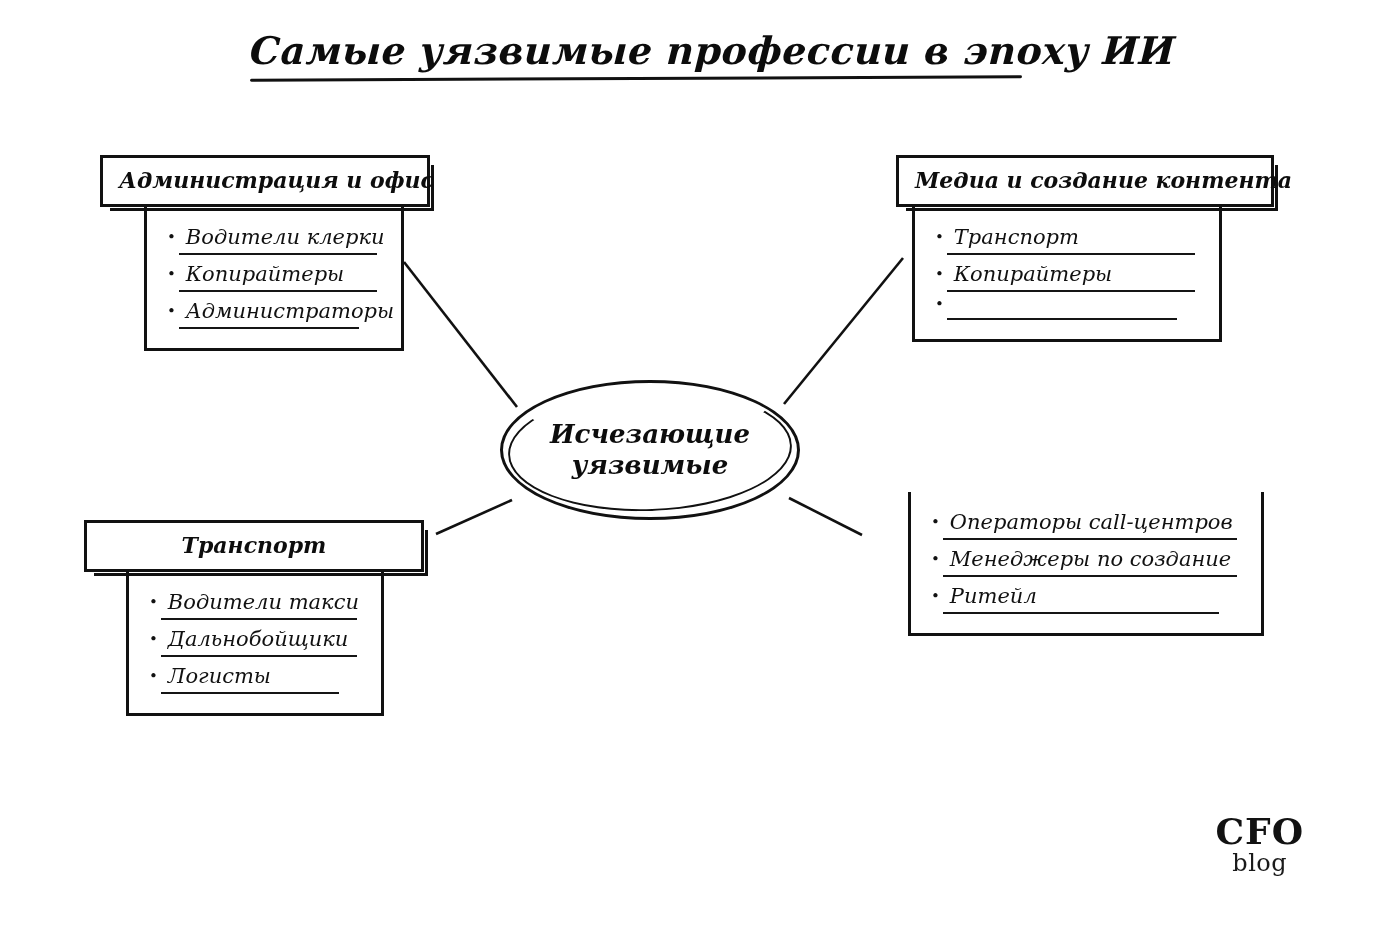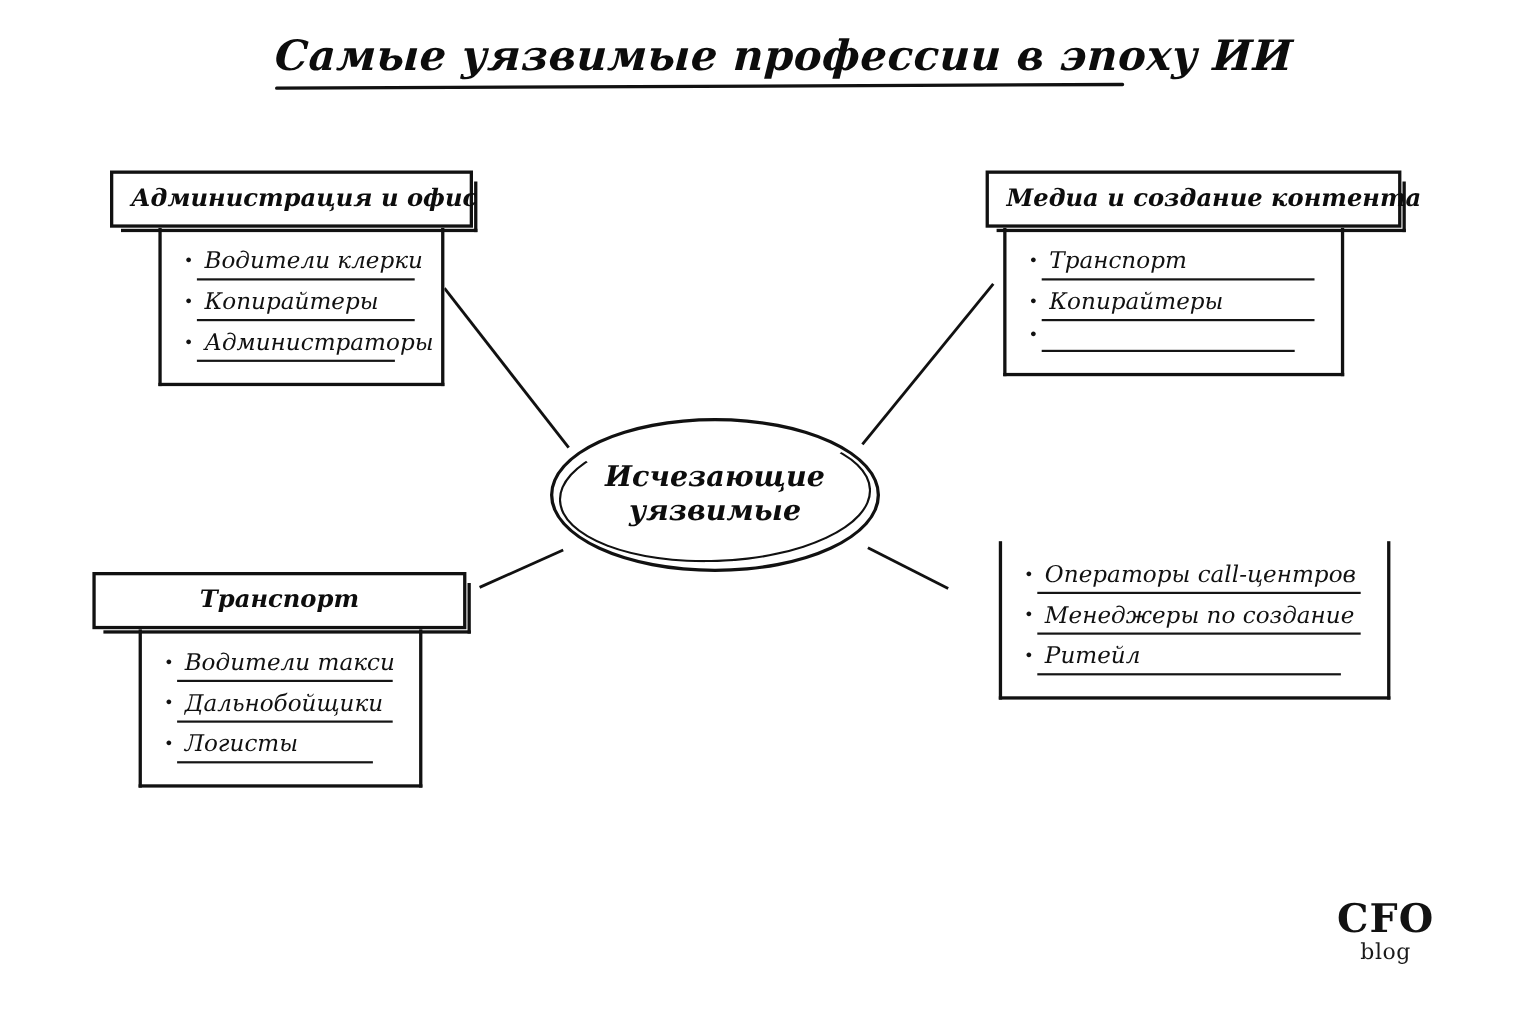--- a/index.html
+++ b/index.html
@@ -200,21 +200,21 @@
   .logo .cfo {
     font-family: "DejaVu Serif", serif;
     font-weight: 700;
     font-size: 36px;
     letter-spacing: 1px;
     color: #121212;
   }
   .logo .blog {
     font-family: "DejaVu Serif", serif;
     font-weight: 400;
-    font-size: 20px;
+    font-size: 24px;
     color: #1a1a1a;
     margin-top: 2px;
     letter-spacing: 0.5px;
   }
 </style>
 </head>
 <body>
 
 <div id="canvas">
 

